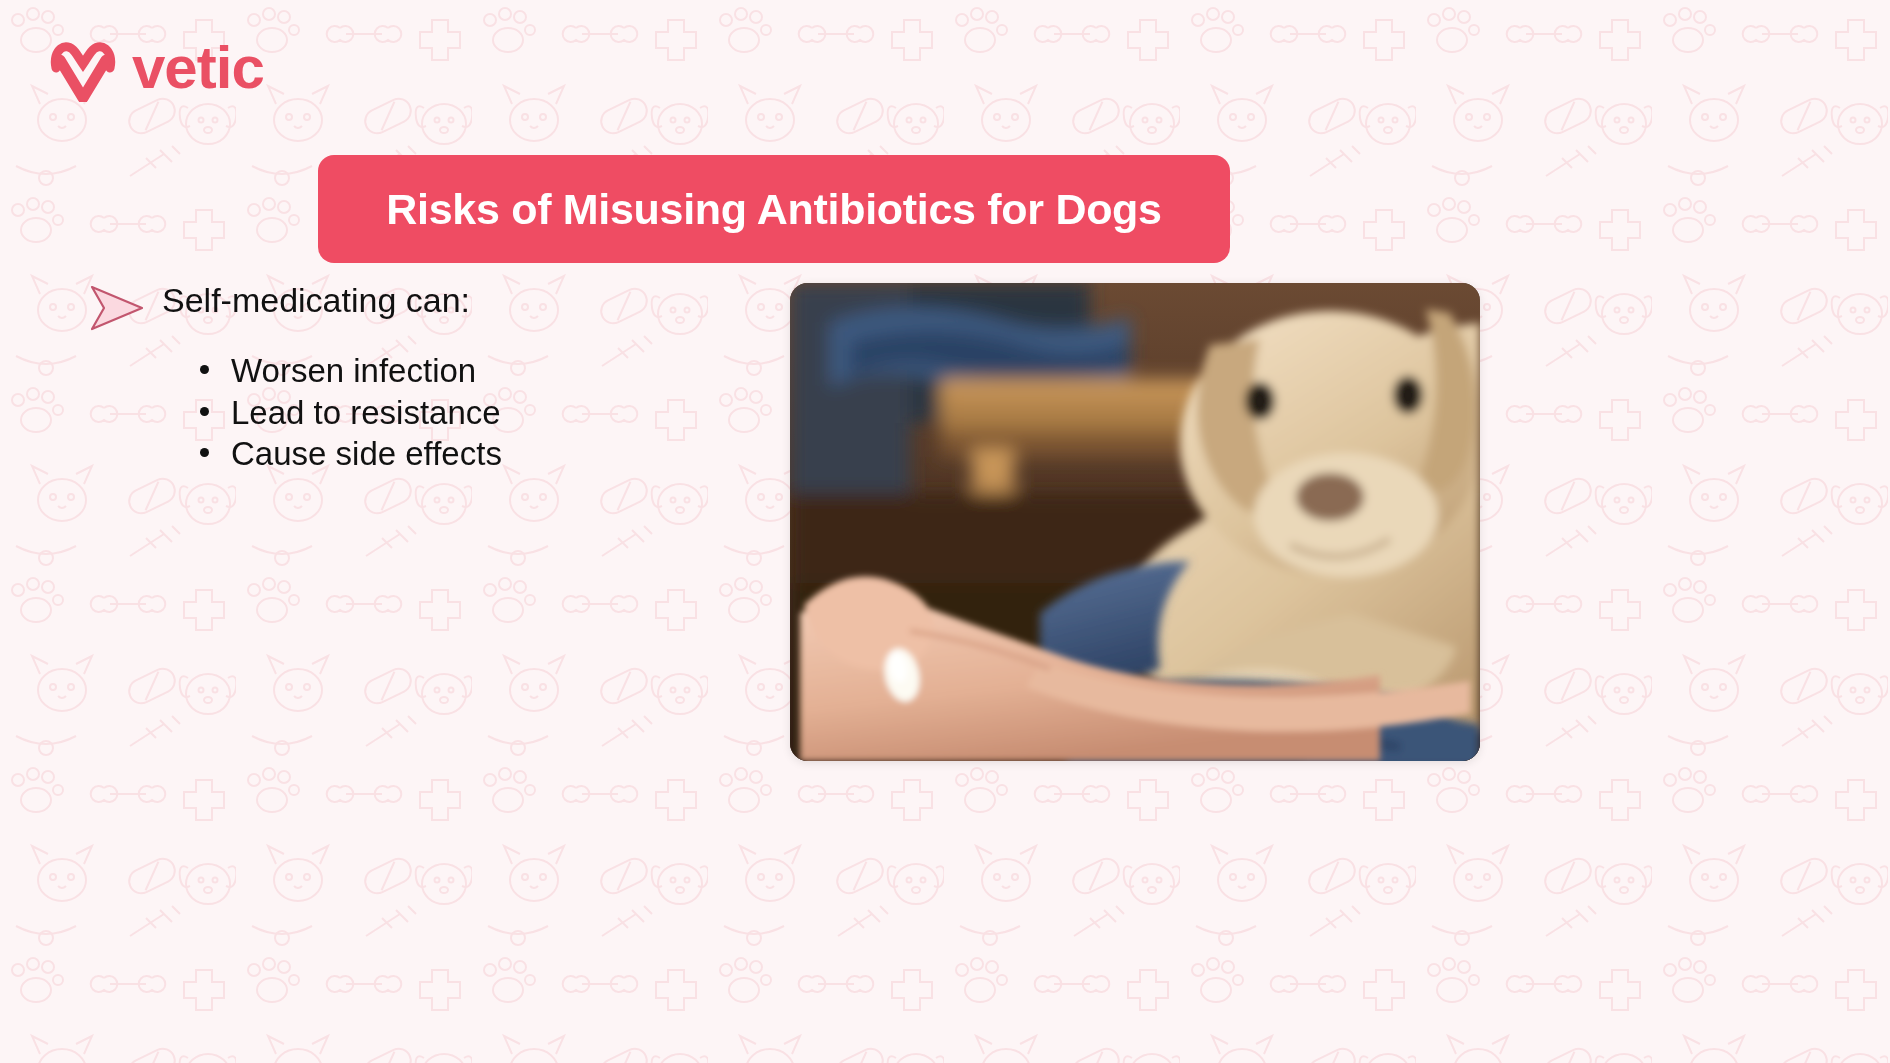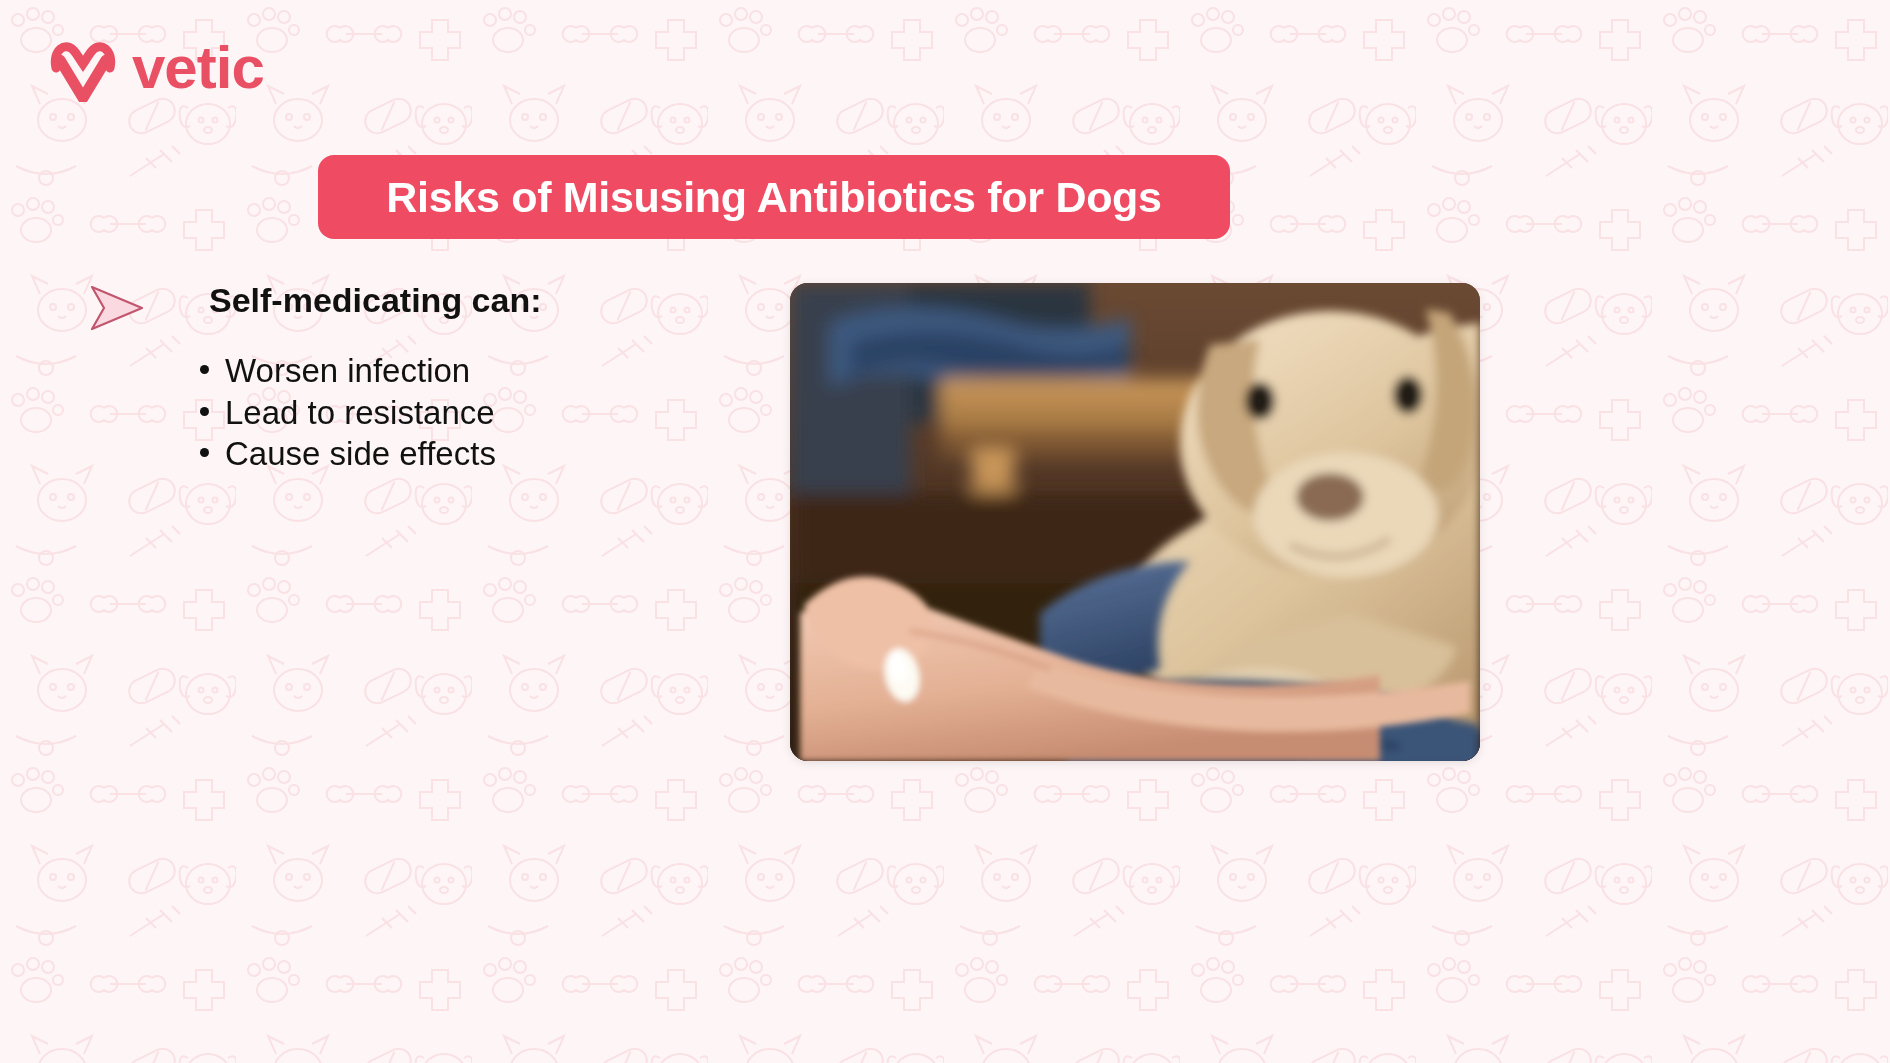--- a/index.html
+++ b/index.html
@@ -50,21 +50,21 @@
     line-height: 1;
     font-family: Liberation Sans, sans-serif;
   }
 
   
   .title-banner {
     position: absolute;
     left: 318px;
     top: 155px;
     width: 912px;
-    height: 84px;
+    height: 108px;
     background: #ef4c63;
     border-radius: 16px;
     display: flex;
     align-items: center;
     justify-content: center;
   }
   .title-banner-text {
     color: #ffffff;
     font-size: 43px;
     font-weight: 700;
@@ -90,30 +90,30 @@
     min-width: 58px;
     height: 52px;
     margin-top: 4px;
   }
   .arrow-text {
     font-size: 34px;
     line-height: 1.18;
     color: #111111;
     padding-top: 2px;
   }
-  .arrow-text.bold { font-weight: 700; margin-left: 47px; }
+  .arrow-text.bold { font-weight: 400; }
 
   .sub-list {
     margin: 16px 0 0 112px;
     list-style: none;
   }
   .sub-list li {
     display: flex;
     align-items: baseline;
-    gap: 16px;
+    gap: 22px;
     font-size: 33px;
     line-height: 1.26;
     color: #111111;
   }
   .sub-dot {
     width: 9px;
     height: 9px;
     min-width: 9px;
     border-radius: 50%;
     background: #111111;

